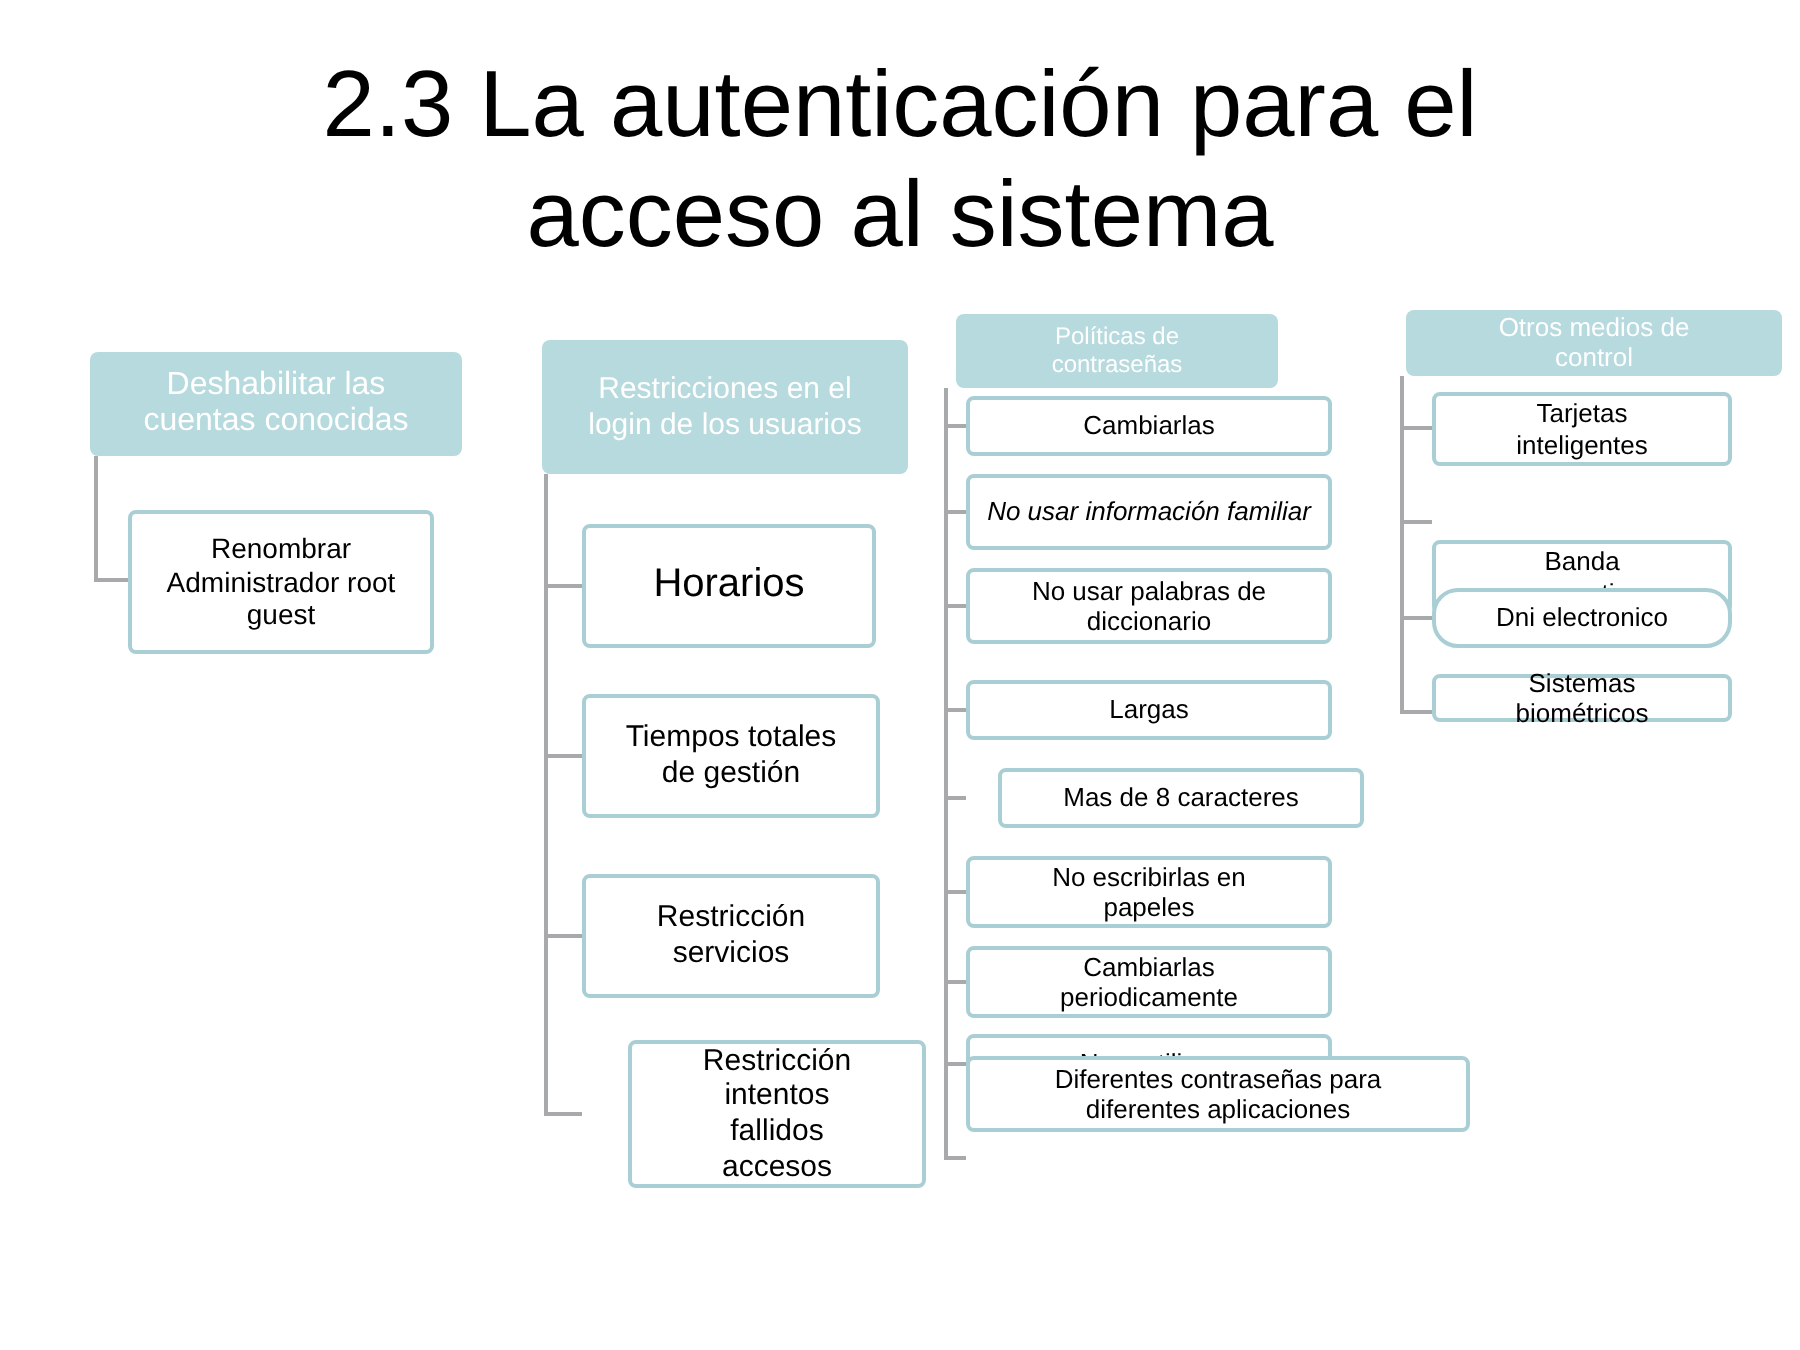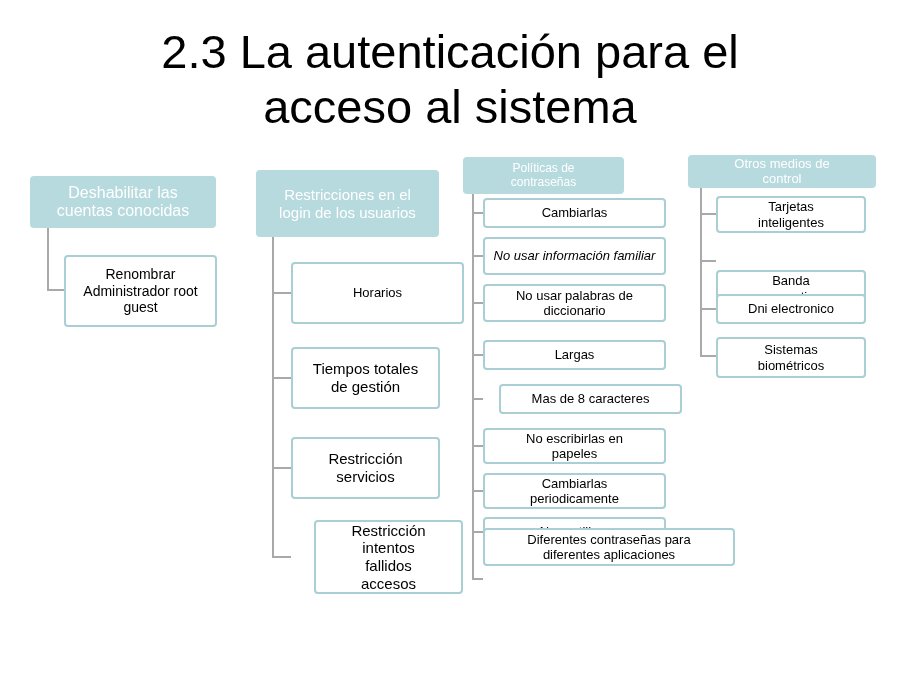--- a/index.html
+++ b/index.html
@@ -21,20 +21,21 @@
     color: var(--title-text, #000);
   }
   .hdr {
     position: absolute;
     background: var(--accent-fill, #b7dade);
     color: var(--header-text, #fff);
     display: flex; align-items: center; justify-content: center;
     text-align: center;
     border-radius: 4px;
     line-height: 1.15;
+    margin-left: 15px;
   }
   .node {
     position: absolute;
     background: #ffffff;
     border: 2px solid var(--node-border, #a9ced3);
     color: var(--body-text, #000);
     display: flex; align-items: center; justify-content: center;
     text-align: center;
     border-radius: 4px;
     line-height: 1.18;
@@ -52,21 +53,21 @@
   <div class="vline" style="left:47px; top:228px; width:2px; height:63px;"></div>
   <div class="hline" style="left:47px; top:289px; width:17px; height:2px;"></div>
   <div class="node" style="left:64px; top:255px; width:153px; height:72px; font-size:14px; padding:0 16px;">Renombrar Administrador root guest</div>
 
   <div class="hdr" style="left:256px; top:170px; width:183px; height:67px; font-size:15px; padding:0 19px;">Restricciones en el login de los usuarios</div>
   <div class="vline" style="left:272px; top:237px; width:2px; height:320px;"></div>
   <div class="hline" style="left:272px; top:292px; width:19px; height:2px;"></div>
   <div class="hline" style="left:272px; top:377px; width:19px; height:2px;"></div>
   <div class="hline" style="left:272px; top:467px; width:19px; height:2px;"></div>
   <div class="hline" style="left:272px; top:556px; width:19px; height:2px;"></div>
-  <div class="node" style="left:291px; top:262px; width:173px; height:62px; font-size:13px; padding:0 12px;">Horarios</div>
+  <div class="node" style="left:291px; top:262px; width:147px; height:62px; font-size:20px; padding:0 12px;">Horarios</div>
   <div class="node" style="left:291px; top:347px; width:149px; height:62px; font-size:15px; padding:0 12px;">Tiempos totales de gestión</div>
   <div class="node" style="left:291px; top:437px; width:149px; height:62px; font-size:15px; padding:0 12px;">Restricción servicios</div>
   <div class="node" style="left:291px; top:520px; width:149px; height:74px; font-size:15px; padding:0 24px;margin-left:23px;">Restricción intentos fallidos accesos</div>
 
   <div class="hdr" style="left:463px; top:157px; width:161px; height:37px; font-size:12px; padding:0 40px;">Políticas de contraseñas</div>
   <div class="vline" style="left:472px; top:194px; width:2px; height:385px;"></div>
   <div class="hline" style="left:472px; top:212px; width:11px; height:2px;"></div>
   <div class="hline" style="left:472px; top:255px; width:11px; height:2px;"></div>
   <div class="hline" style="left:472px; top:302px; width:11px; height:2px;"></div>
   <div class="hline" style="left:472px; top:354px; width:11px; height:2px;"></div>
@@ -86,16 +87,16 @@
   <div class="node" style="left:483px; top:528px; width:252px; height:38px; font-size:13px; padding:0 26px;">Diferentes contraseñas para diferentes aplicaciones</div>
 
   <div class="hdr" style="left:688px; top:155px; width:188px; height:33px; font-size:13px; padding:0 40px;">Otros medios de control</div>
   <div class="vline" style="left:700px; top:188px; width:2px; height:168px;"></div>
   <div class="hline" style="left:700px; top:213px; width:16px; height:2px;"></div>
   <div class="hline" style="left:700px; top:260px; width:16px; height:2px;"></div>
   <div class="hline" style="left:700px; top:308px; width:16px; height:2px;"></div>
   <div class="hline" style="left:700px; top:355px; width:16px; height:2px;"></div>
   <div class="node" style="left:716px; top:196px; width:150px; height:37px; font-size:13px; padding:0 30px;">Tarjetas inteligentes</div>
   <div class="node" style="left:716px; top:234px; width:150px; height:37px; font-size:13px; padding:16px 30px;margin-top:36px;">Banda magnetica</div>
-  <div class="node" style="left:716px; top:294px; width:150px; height:30px; font-size:13px; padding:0 8px;">Dni electronico</div>
-  <div class="node" style="left:716px; top:337px; width:150px; height:41px; font-size:13px; padding:0 30px;">Sistemas biométricos</div>
+  <div class="node" style="left:716px; top:294px; width:150px; height:30px; font-size:13px; padding:0 8px;border-radius:13px;">Dni electronico</div>
+  <div class="node" style="left:716px; top:337px; width:150px; height:24px; font-size:13px; padding:0 30px;">Sistemas biométricos</div>
 
 </div>
 
 </body></html>

